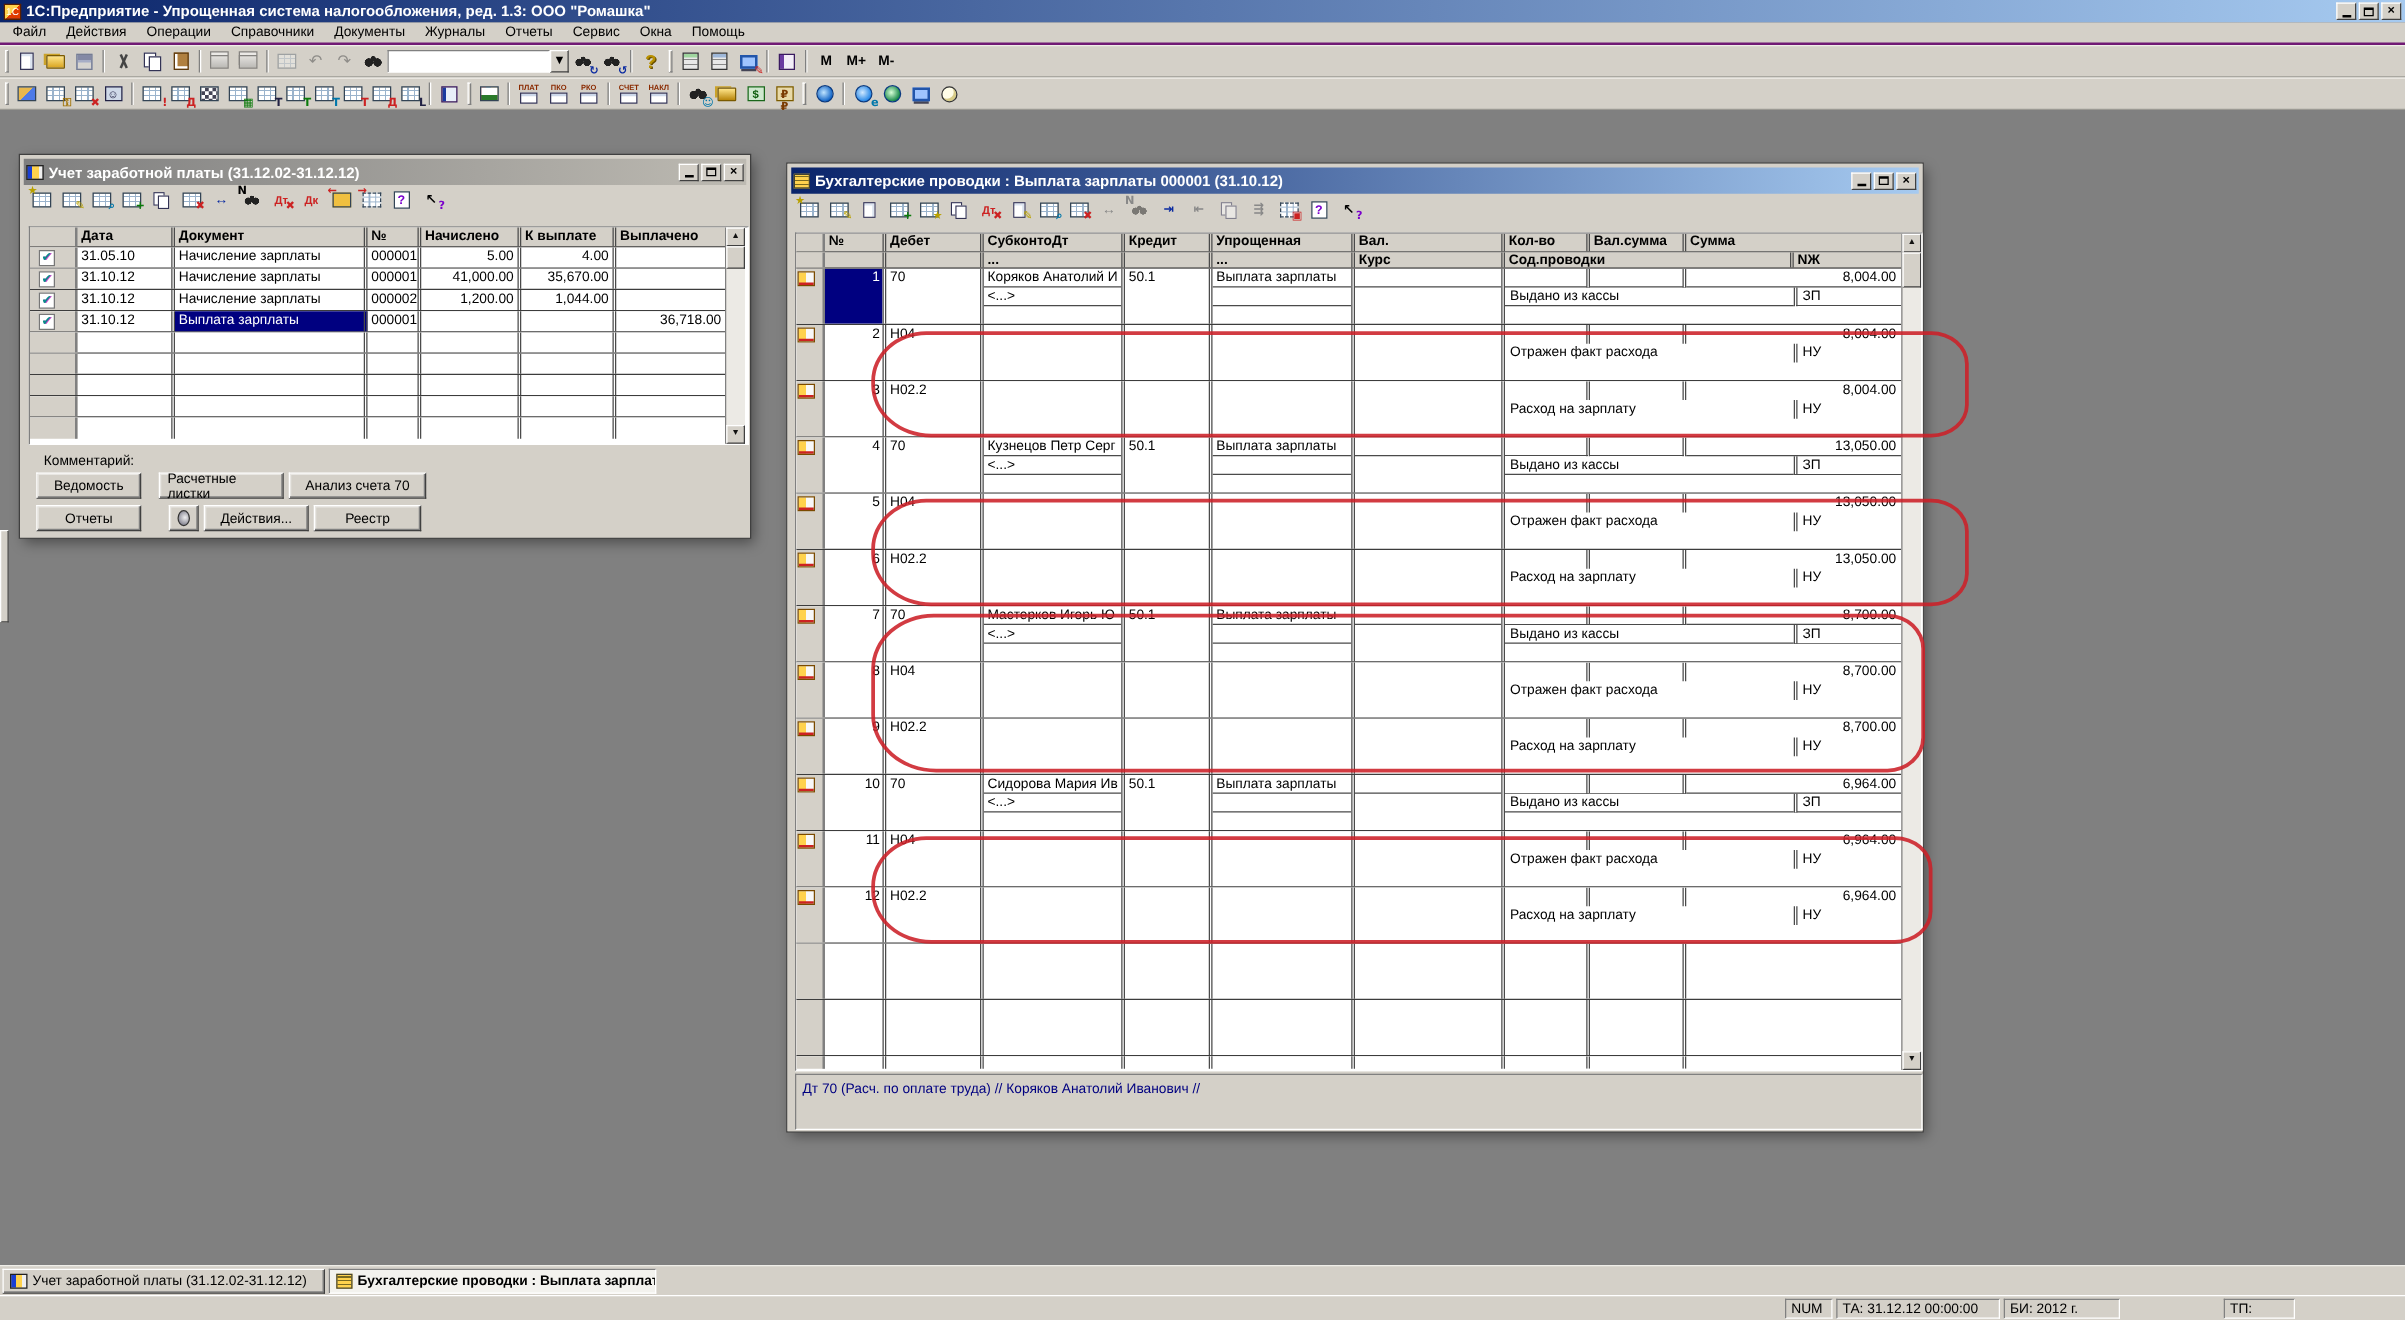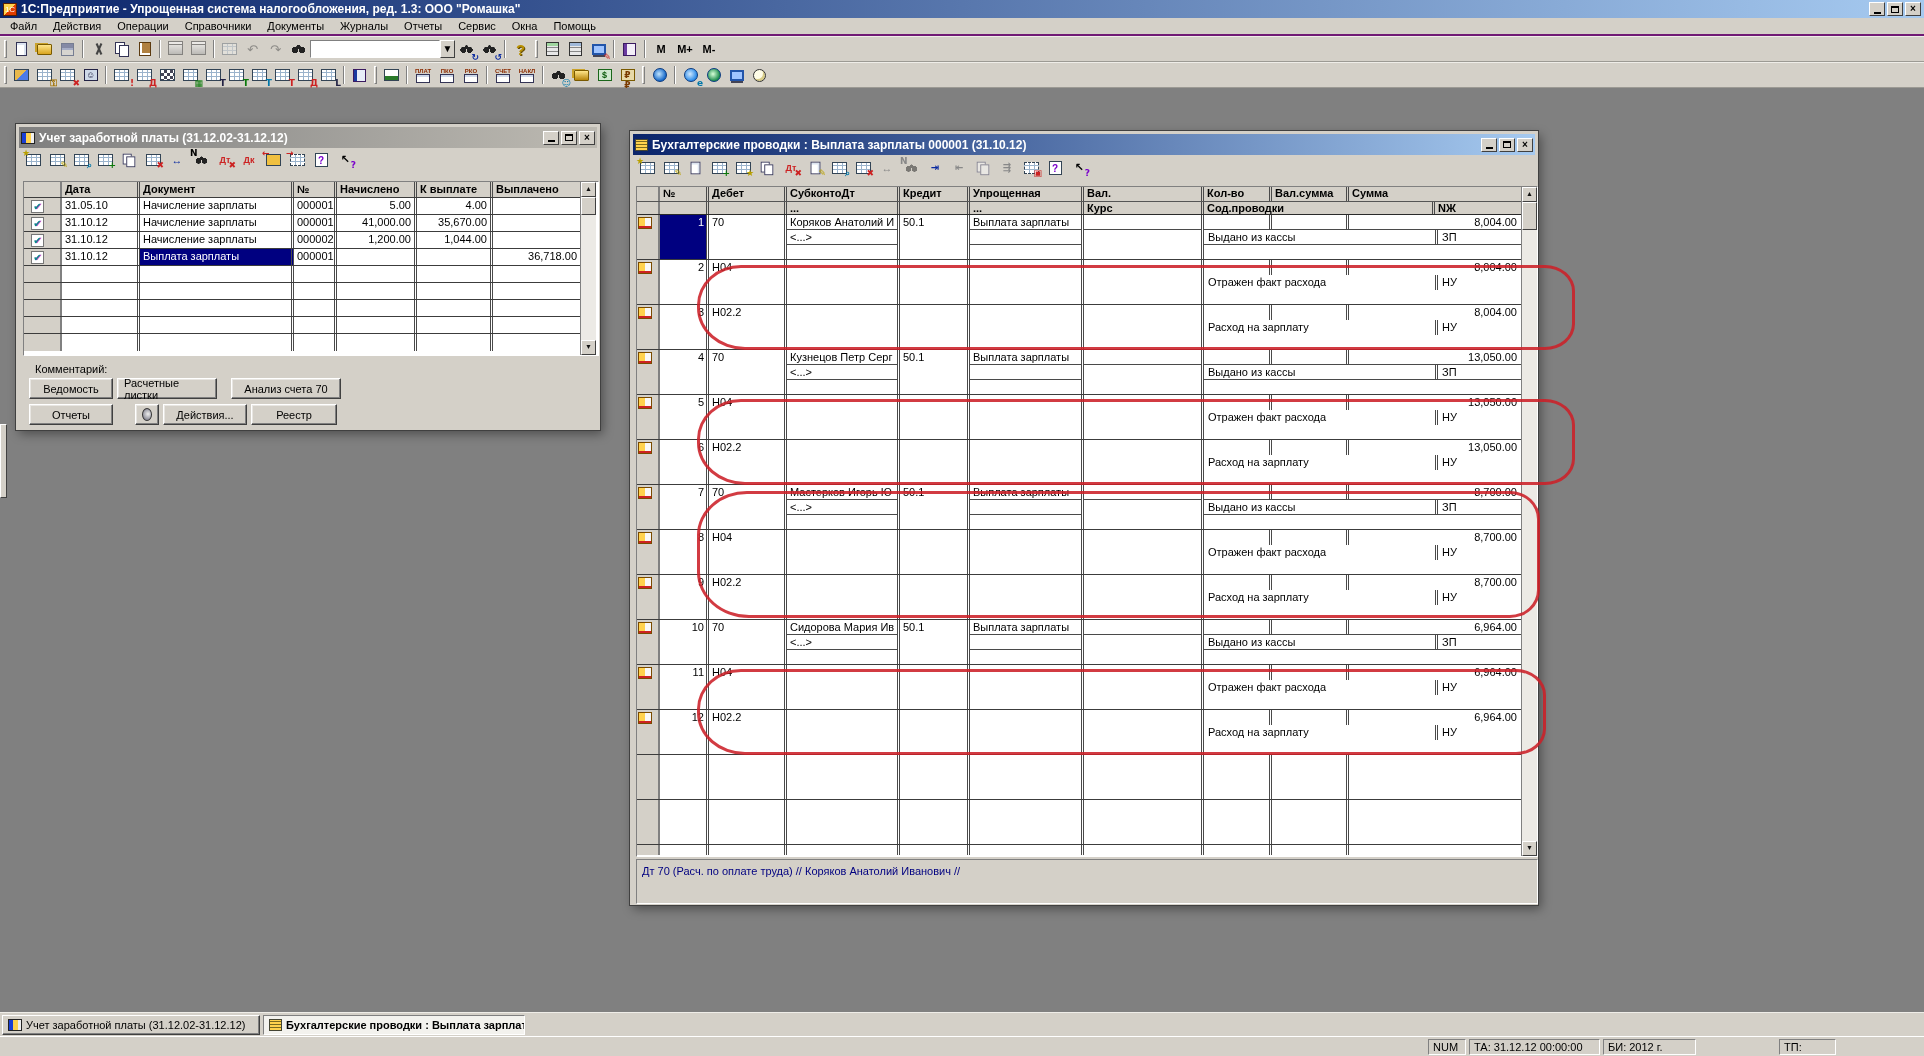--- a/index.html
+++ b/index.html
@@ -515,21 +515,21 @@
       <div class="vscroll">
         <span class="sbtn">▲</span>
         <span class="sthumb" style="height:18px"></span>
         <span class="strack"></span>
         <span class="sbtn">▼</span>
       </div>
     </div>
 
     <div class="abs" style="top:236px;left:16px">Комментарий:</div>
     <div class="pbtn" style="top:251px;left:10px;width:84px">Ведомость</div>
-    <div class="pbtn" style="top:251px;left:98px;width:100px">Расчетные листки</div>
+    <div class="pbtn" style="top:251px;left:108px;width:100px">Расчетные листки</div>
     <div class="pbtn" style="top:251px;left:212px;width:110px">Анализ счета 70</div>
     <div class="pbtn" style="top:277px;left:10px;width:84px">Отчеты</div>
     <div class="pbtn" style="top:277px;left:116px;width:24px">
         <span style="width:13px;height:13px;border-radius:50%;background:radial-gradient(circle at 5px 5px,#eee,#667);border:1px solid #333"></span>
       </div>
     <div class="pbtn" style="top:277px;left:144px;width:84px">Действия...</div>
     <div class="pbtn" style="top:277px;left:232px;width:86px">Реестр</div>
   </div>
 
   <div class="window" style="left:630px;top:131px;width:908px;height:774px">

